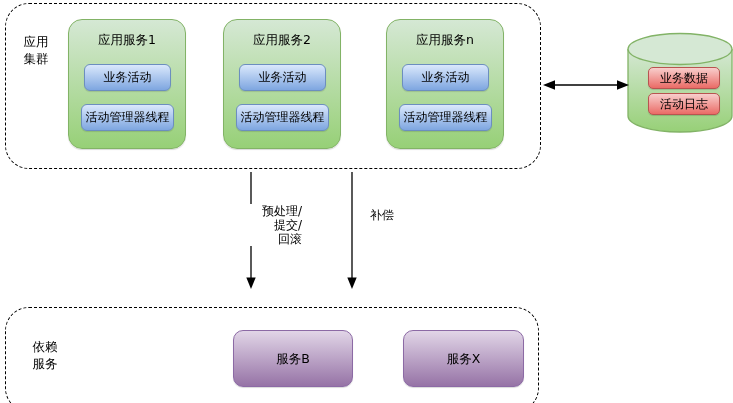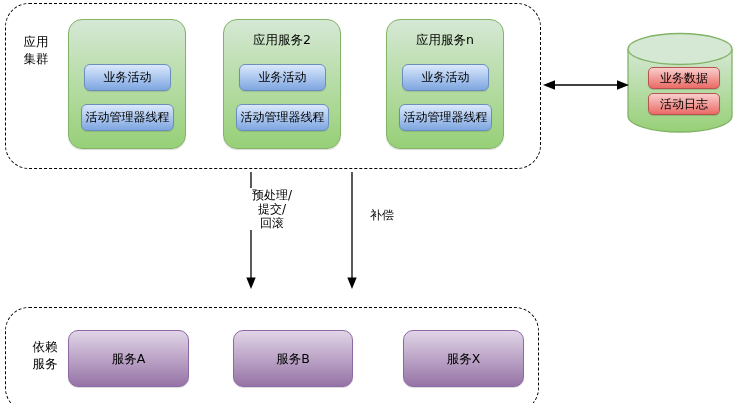--- a/index.html
+++ b/index.html
@@ -102,40 +102,41 @@
 
   
   .edge-label {
     position: absolute;
     font-size: 12px;
     line-height: 1.18;
     text-align: center;
     white-space: pre-line;
     background: #ffffff;
   }
-  #prepare-label { left: 242px; top: 188px; width: 60px; }
+  #prepare-label { left: 242px; top: 204px; width: 60px; text-align: right; }
   #compensate-label { left: 366px; top: 208px; width: 32px; }
 
   #edges-layer {
     position: absolute;
     left: 0; top: 0;
     width: 733px; height: 403px;
     pointer-events: none;
   }
 </style>
 </head>
 <body>
 
 <div id="stage">
 
   <div class="group" id="cluster-group">
     <div class="group-label" id="cluster-label">应用
 集群</div>
 
     <div class="service-node" style="left:62px;">
+      <div class="svc-title">应用服务1</div>
       <div class="sub-box sub-activity">业务活动</div>
       <div class="sub-box sub-manager">活动管理器线程</div>
     </div>
 
     <div class="service-node" style="left:217px;">
       <div class="svc-title">应用服务2</div>
       <div class="sub-box sub-activity">业务活动</div>
       <div class="sub-box sub-manager">活动管理器线程</div>
     </div>
 
@@ -158,21 +159,20 @@
       <ellipse cx="53" cy="17" rx="52" ry="15.5" fill="#d5e8d4" stroke="#82b366" stroke-width="1.3"></ellipse>
     </svg>
     <div class="db-item" id="db-item-log">活动日志</div>
     <div class="db-item" id="db-item-data">业务数据</div>
   </div>
 
   <div class="group" id="dependency-group">
     <div class="group-label" id="dependency-label">依赖
 服务</div>
 
-    <div class="dep-node" style="left:62px; width:121px;">服务A</div>
     <div class="dep-node" style="left:397px; width:121px;">服务X</div>
     <div class="dep-node" style="left:227px; width:120px;">服务B</div>
   </div>
 
   <svg id="edges-layer" aria-hidden="true">
 
     <g>
       <line x1="554" y1="85" x2="618" y2="85" stroke="#000000" stroke-width="1.7"></line>
       <polygon points="543,85 555,80.3 555,89.7" fill="#000000"></polygon>
       <polygon points="629,85 617,80.3 617,89.7" fill="#000000"></polygon>

